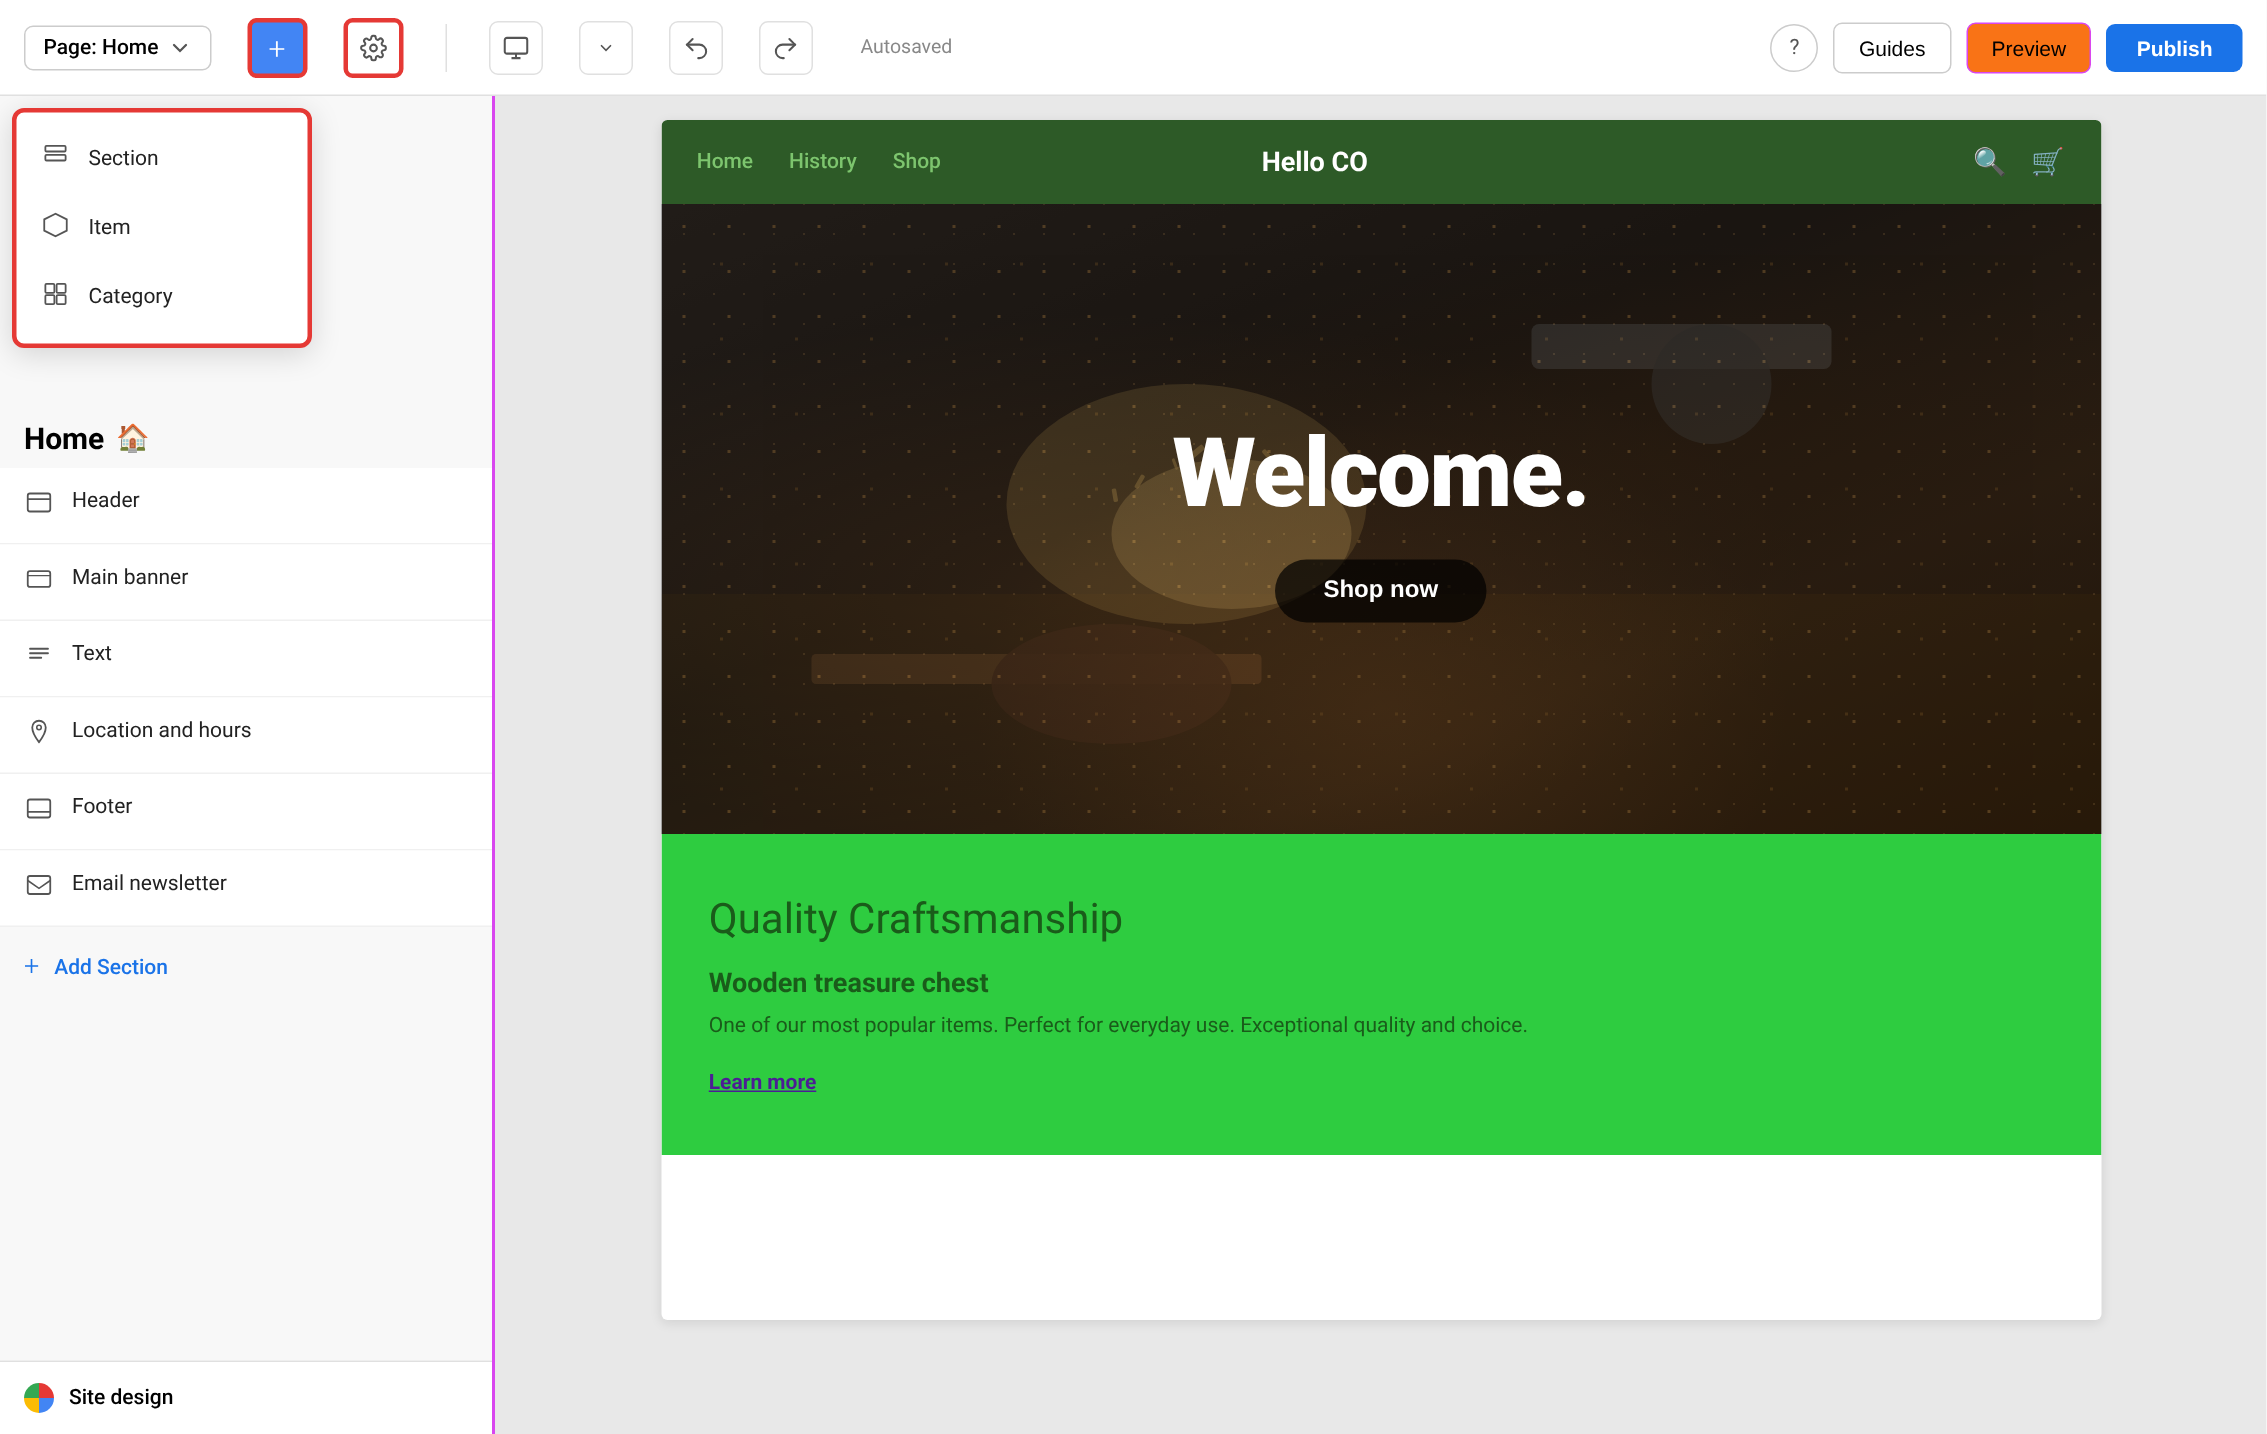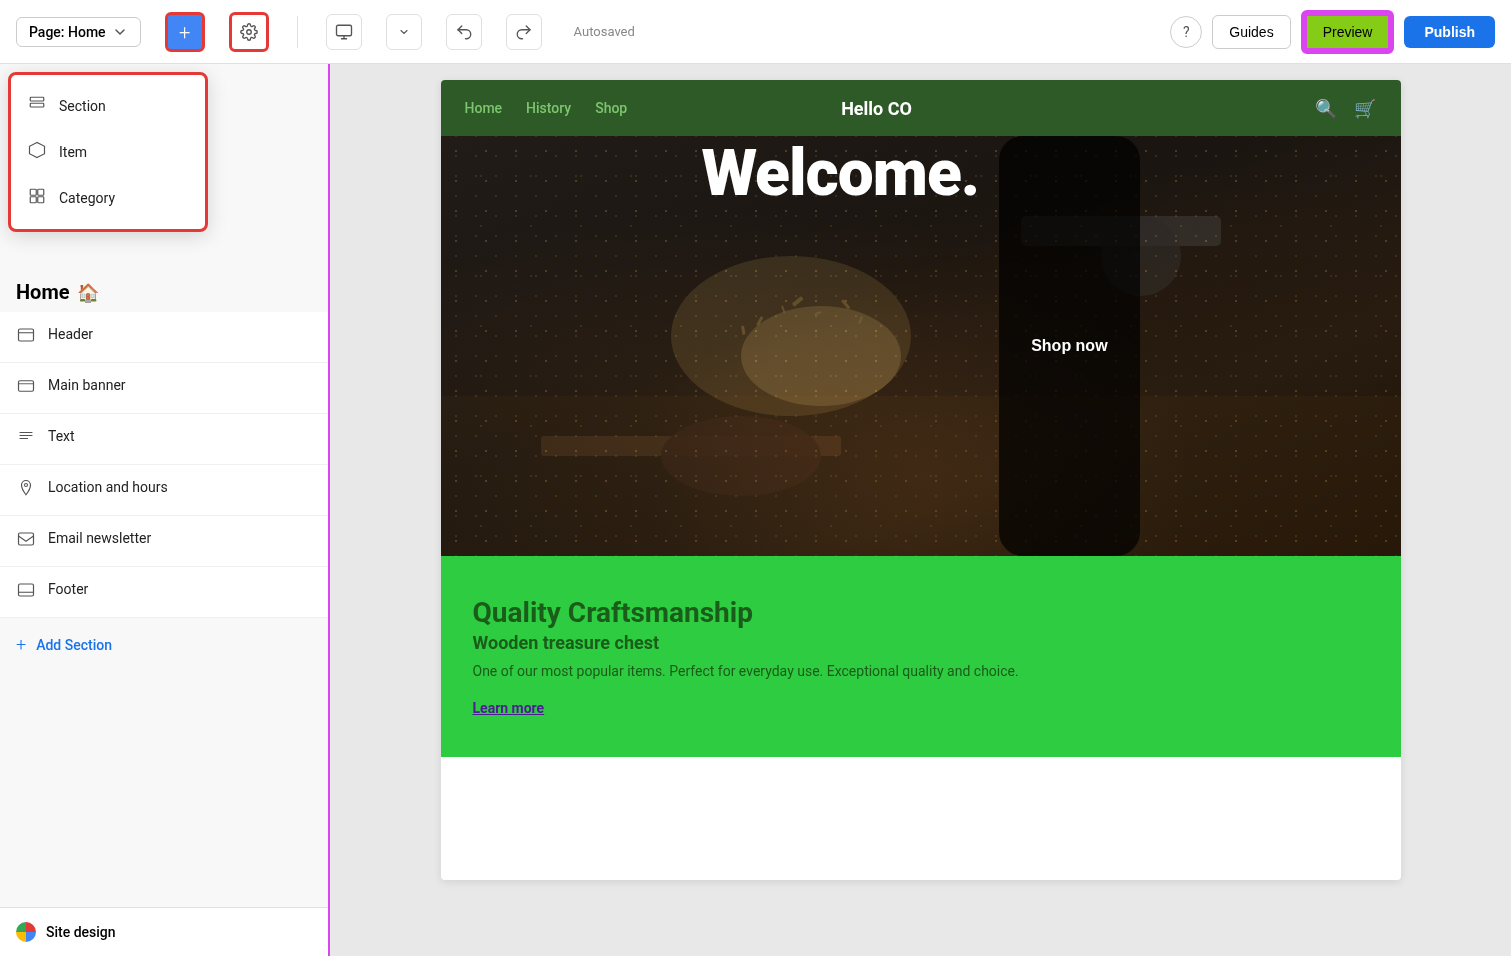--- a/index.html
+++ b/index.html
@@ -43,22 +43,22 @@
     .help-btn {
       width: 32px; height: 32px; border-radius: 50%;
       border: 1px solid #ccc; display: flex; align-items: center;
       justify-content: center; cursor: pointer; color: #555; font-size: 14px;
     }
     .guides-btn {
       padding: 8px 16px; border: 1px solid #ccc; border-radius: 6px;
       background: #fff; font-size: 14px; cursor: pointer; font-weight: 500;
     }
     .preview-btn {
-      padding: 8px 16px; border: 6px solid #d946ef; border-radius: 6px;
-      background: #84cc16; font-size: 14px; cursor: pointer; font-weight: 500; text-align: right;
+      padding: 8px 16px; border: 1px solid #d946ef; border-radius: 6px;
+      background: #f97316; font-size: 14px; cursor: pointer; font-weight: 500; text-align: right;
     }
     .publish-btn {
       padding: 8px 20px; border: none; border-radius: 6px;
       background: #1a73e8; color: #fff; font-size: 14px;
       cursor: pointer; font-weight: 600;
     }
 
     
     .main { display: flex; height: calc(100vh - 64px); }
 
@@ -159,40 +159,40 @@
       position: absolute; inset: 0;
       background-image: 
         radial-gradient(circle, rgba(200,150,80,0.6) 1px, transparent 1px),
         radial-gradient(circle, rgba(180,130,60,0.4) 1px, transparent 1px),
         radial-gradient(circle, rgba(220,170,100,0.3) 1px, transparent 1px);
       background-size: 30px 30px, 50px 50px, 20px 20px;
       background-position: 0 0, 15px 15px, 5px 10px;
     }
     .hero-content {
       position: relative; z-index: 2;
-      display: flex; 
-      justify-content: center;
+      display: flex; flex-direction: column;
+      align-items: center; justify-content: center;
       height: 100%; gap: 20px;
     }
     .hero-title {
       font-size: 64px; font-weight: 900; color: #fff;
       text-align: center; letter-spacing: -1px;
     }
     .hero-cta {
       background: rgba(0,0,0,0.7); color: #fff;
       border: none; border-radius: 24px;
       padding: 12px 32px; font-size: 16px; font-weight: 600;
       cursor: pointer;
     }
 
     .green-section {
       background: #2ecc40; padding: 40px 32px;
     }
     .green-section-title {
-      font-size: 28px; font-weight: 700; color: #1a5c1a; margin-bottom: 3px;
+      font-size: 28px; font-weight: 400; color: #1a5c1a; margin-bottom: 16px;
     }
     .green-section-subtitle {
       font-size: 18px; font-weight: 700; color: #1a5c1a; margin-bottom: 8px;
     }
     .green-section-text {
       font-size: 14px; color: #1a5c1a; margin-bottom: 16px; line-height: 1.5;
     }
     .green-section-link {
       font-size: 14px; font-weight: 700; color: #4c1d95;
       cursor: pointer; text-decoration: underline;
@@ -340,34 +340,34 @@
           <circle cx="12" cy="8" r="2" stroke="#555" stroke-width="1.4"></circle>
         </svg>
       </span>
       <span>Location and hours</span>
     </div>
 
     <div class="sidebar-item">
       <span class="sidebar-item-icon">
         <svg width="18" height="18" viewBox="0 0 24 24" fill="none">
           <rect x="2" y="4" width="20" height="16" rx="2" stroke="#555" stroke-width="1.6"></rect>
+          <path d="M2 15h20" stroke="#555" stroke-width="1.4"></path>
+        </svg>
+      </span>
+      <span>Footer</span>
+    </div>
+
+    <div class="sidebar-item">
+      <span class="sidebar-item-icon">
+        <svg width="18" height="18" viewBox="0 0 24 24" fill="none">
+          <rect x="2" y="4" width="20" height="16" rx="2" stroke="#555" stroke-width="1.6"></rect>
           <path d="M2 8l10 7 10-7" stroke="#555" stroke-width="1.4"></path>
         </svg>
       </span>
       <span>Email newsletter</span>
-    </div>
-
-    <div class="sidebar-item">
-      <span class="sidebar-item-icon">
-        <svg width="18" height="18" viewBox="0 0 24 24" fill="none">
-          <rect x="2" y="4" width="20" height="16" rx="2" stroke="#555" stroke-width="1.6"></rect>
-          <path d="M2 15h20" stroke="#555" stroke-width="1.4"></path>
-        </svg>
-      </span>
-      <span>Footer</span>
     </div>
 
     <div class="add-section-btn">
       <span style="font-size:18px;font-weight:300;">+</span>
       <span>Add Section</span>
     </div>
 
     <div style="flex: 1;"></div>
 
     <div class="site-design">

